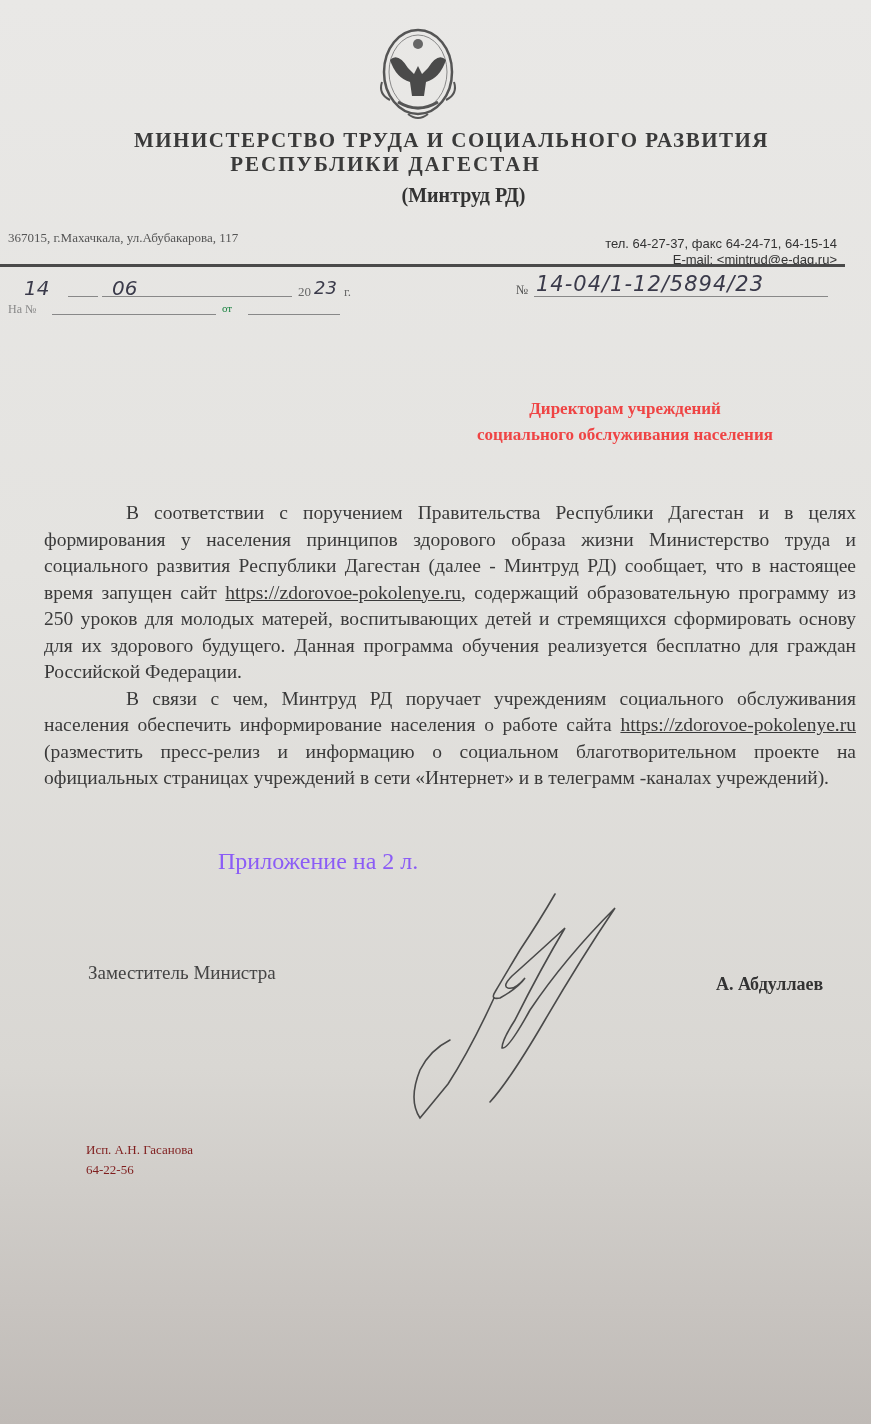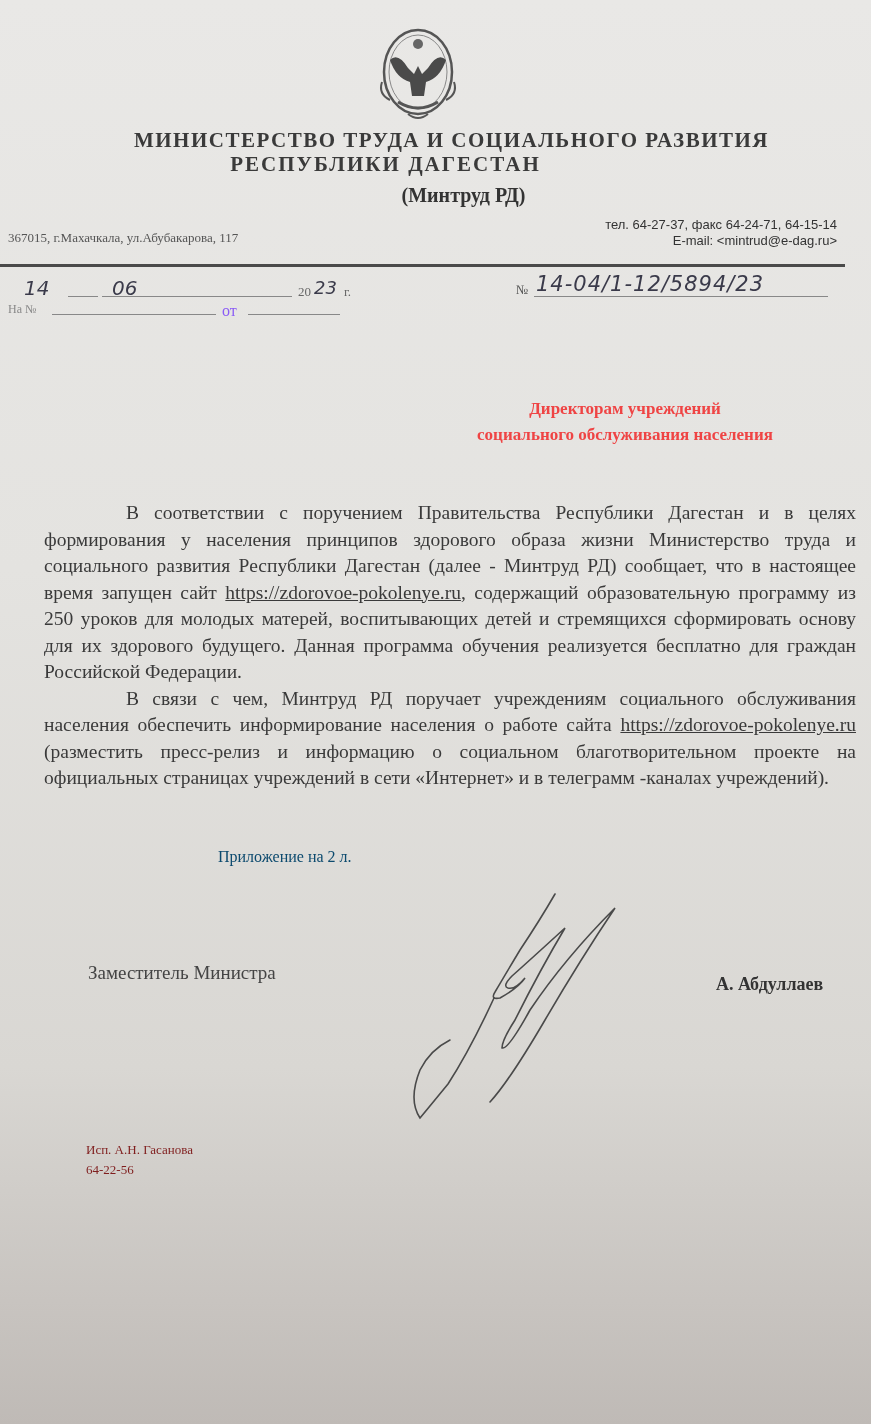--- a/index.html
+++ b/index.html
@@ -18,42 +18,42 @@
   }
   .org-line2 {
     left: 0; width: 771px; top: 152px; text-align: center;
     font-size: 21px; font-weight: bold; letter-spacing: 2px; color: #3a3a3a;
   }
   .org-short {
     left: 0; width: 871px; top: 184px; text-align: center;
     font-size: 20px; font-weight: bold; color: #333; padding-left: 28px;
   }
   .address { left: 8px; top: 230px; font-size: 13px; color: #555; }
-  .contacts { right: 34px; top: 217px; text-align: right; font-family: "Liberation Sans", sans-serif; font-size: 13px; color: #333; line-height: 16px; }
+  .contacts { right: 34px; top: 236px; text-align: right; font-family: "Liberation Sans", sans-serif; font-size: 13px; color: #333; line-height: 16px; }
   .rule { left: 0; width: 845px; top: 264px; height: 3px; background: #4a4a4a; }
   .date-row { left: 8px; top: 280px; font-size: 13px; color: #666; width: 360px; height: 40px; }
   .hand { font-family: "DejaVu Sans", sans-serif; font-style: italic; color: #3a3a4a; }
   .day { position: absolute; left: 16px; top: -4px; font-size: 20px; }
   .month { position: absolute; left: 104px; top: -4px; font-size: 20px; }
   .uline { position: absolute; border-bottom: 1px solid #888; }
   .year-prefix { position: absolute; left: 290px; top: 4px; font-size: 13px; color: #666; }
   .year { position: absolute; left: 306px; top: -3px; font-size: 18px; }
   .year-suffix { position: absolute; left: 336px; top: 4px; font-size: 13px; color: #666; }
   .na-label { position: absolute; left: 0; top: 22px; font-size: 12px; color: #888; }
-  .ot-label { position: absolute; left: 214px; top: 22px; font-size: 16px; color: #8b5cf6; }
+  .ot-label { position: absolute; left: 214px; top: 22px; font-size: 11px; color: #15803d; }
   .num-row { left: 516px; top: 272px; width: 312px; height: 30px; }
   .num-label { position: absolute; left: 0; top: 10px; font-size: 13px; color: #555; }
   .num-val { position: absolute; left: 20px; top: 0; font-size: 21px; letter-spacing: 1px; }
   .recipient { left: 420px; width: 410px; top: 396px; text-align: center; font-size: 17px; font-weight: bold; line-height: 26px; color: #ef4444; }
   .body-text {
     left: 44px; width: 812px; top: 500px; font-size: 19.5px; line-height: 26.5px; text-align: justify; color: #3a3a3a;
   }
   .body-text p { margin: 0; text-indent: 82px; }
   .body-text a { color: #3a3a3a; text-decoration: underline; }
-  .attachment { left: 218px; top: 848px; font-size: 16px; color: #0c4a6e; }
+  .attachment { left: 218px; top: 848px; font-size: 24px; color: #8b5cf6; }
   .signer-title { left: 88px; top: 962px; font-size: 19px; color: #444; }
   .signer-name { left: 716px; top: 974px; font-size: 18px; font-weight: bold; color: #333; text-align: center; }
   .signature { left: 390px; top: 880px; width: 240px; height: 240px; }
   .executor { left: 86px; top: 1140px; font-size: 13px; line-height: 20px; color: #7f1d1d; }
 </style>
 </head>
 <body>
 
 <div class="abs emblem">
   <svg width="100" height="104" viewBox="0 0 100 104">

